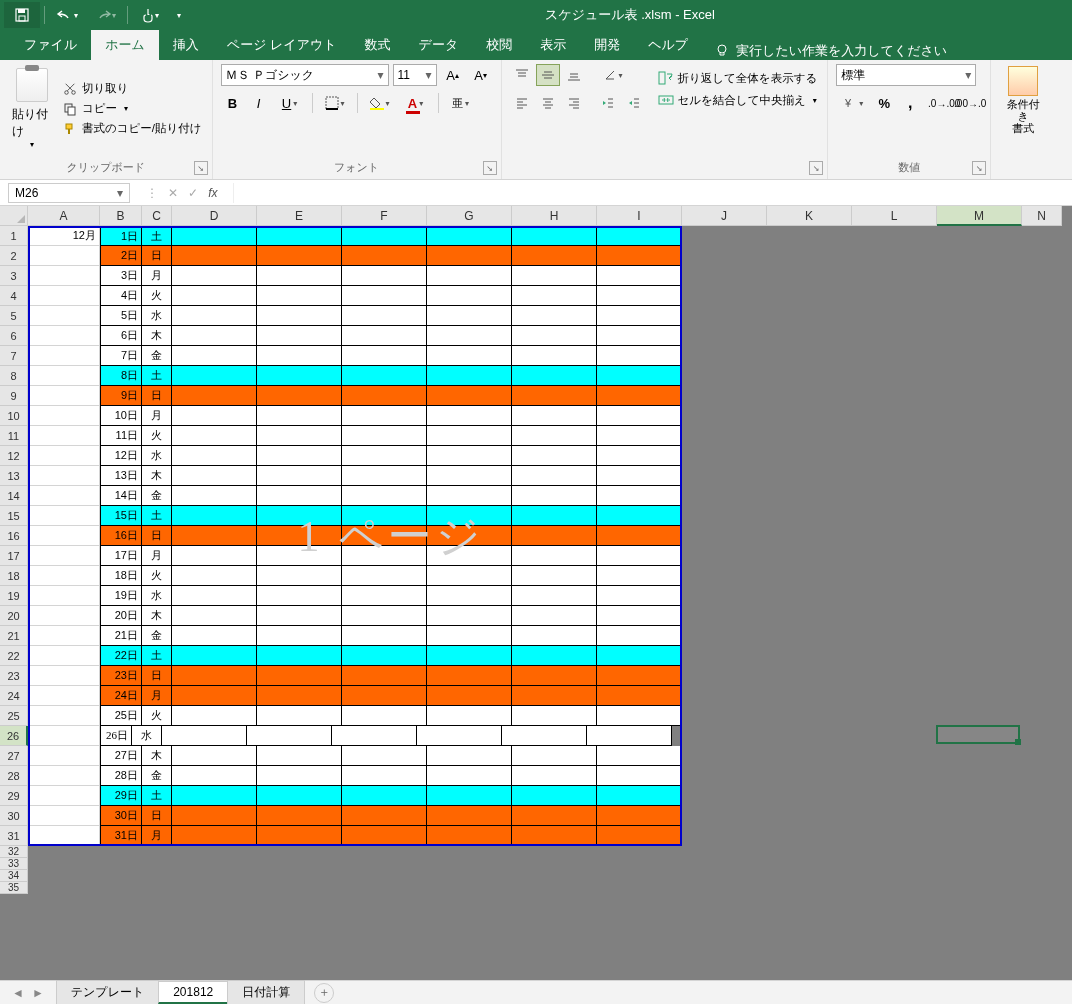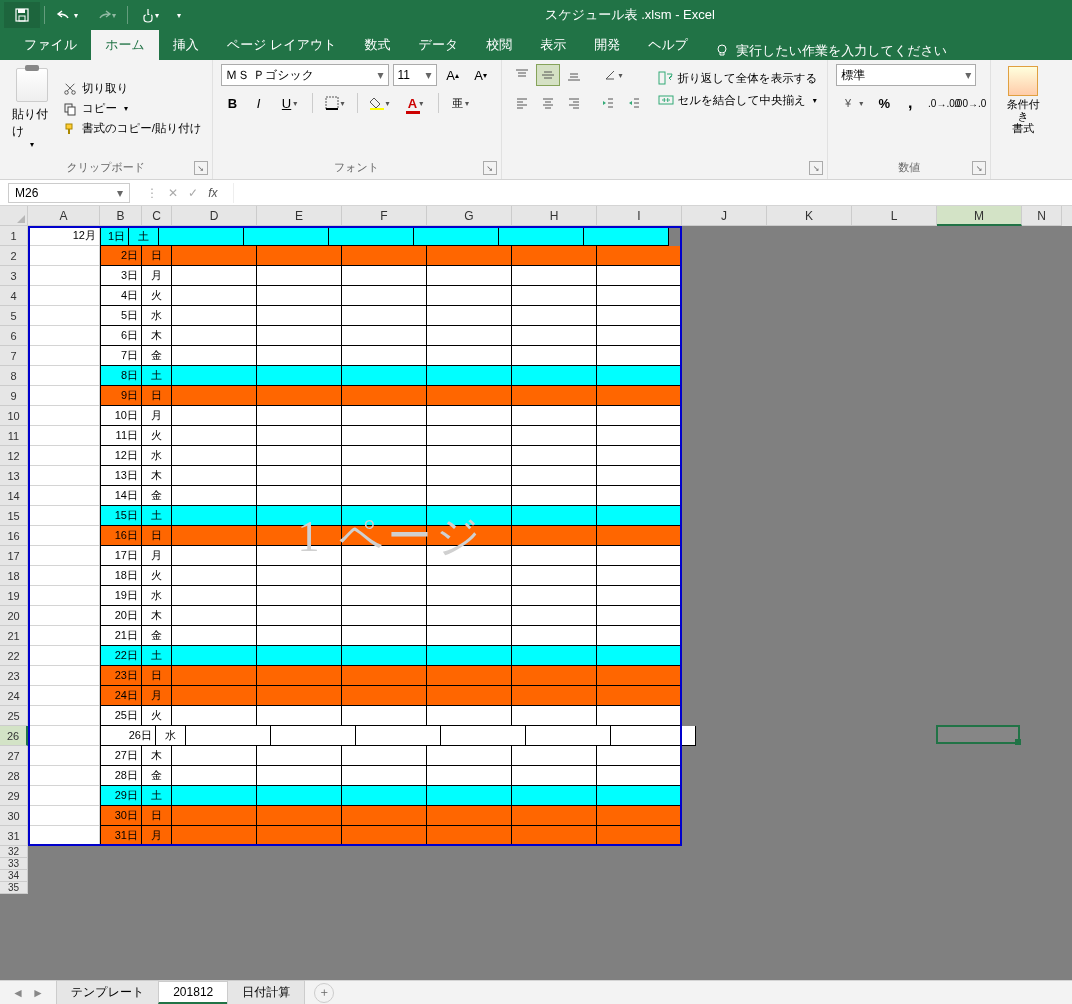--- a/index.html
+++ b/index.html
@@ -411,21 +411,21 @@
         <div class="colhdr" style="width:85px">J</div>
         <div class="colhdr" style="width:85px">K</div>
         <div class="colhdr" style="width:85px">L</div>
         <div class="colhdr sel" style="width:85px">M</div>
         <div class="colhdr" style="width:40px">N</div>
       </div>
       <div class="rows">
         <div class="row">
           <div class="rowhdr">1</div>
           <div class="cell" style="width:72px;">12月</div>
-          <div class="cell td sat first-col first-row" style="width:29px;">1日</div>
+          <div class="cell td sat first-col first-row" style="width:42px;">1日</div>
           <div class="cell td sat first-row" style="width:30px;justify-content:center">土</div>
           <div class="cell td sat first-row" style="width:85px;"></div>
           <div class="cell td sat first-row" style="width:85px;"></div>
           <div class="cell td sat first-row" style="width:85px;"></div>
           <div class="cell td sat first-row" style="width:85px;"></div>
           <div class="cell td sat first-row" style="width:85px;"></div>
           <div class="cell td sat first-row" style="width:85px;"></div>
           <div class="cell gray" style="width:85px;"></div>
           <div class="cell gray" style="width:85px;"></div>
           <div class="cell gray" style="width:85px;"></div>
@@ -836,21 +836,21 @@
           <div class="cell td" style="width:85px;"></div>
           <div class="cell gray" style="width:85px;"></div>
           <div class="cell gray" style="width:85px;"></div>
           <div class="cell gray" style="width:85px;"></div>
           <div class="cell gray" style="width:85px;"></div>
           <div class="cell gray" style="width:40px;"></div>
         </div>
         <div class="row">
           <div class="rowhdr sel">26</div>
           <div class="cell" style="width:72px;"></div>
-          <div class="cell td first-col" style="width:56px;">26日</div>
+          <div class="cell td first-col" style="width:32px;font-family:Liberation Serif, serif;">26日</div>
           <div class="cell td" style="width:30px;justify-content:center">水</div>
           <div class="cell td" style="width:85px;"></div>
           <div class="cell td" style="width:85px;"></div>
           <div class="cell td" style="width:85px;"></div>
           <div class="cell td" style="width:85px;"></div>
           <div class="cell td" style="width:85px;"></div>
           <div class="cell td" style="width:85px;"></div>
           <div class="cell gray" style="width:85px;"></div>
           <div class="cell gray" style="width:85px;"></div>
           <div class="cell gray" style="width:85px;"></div>

